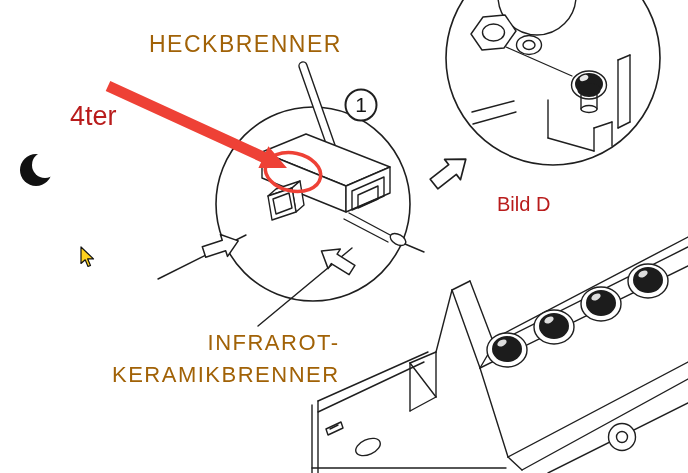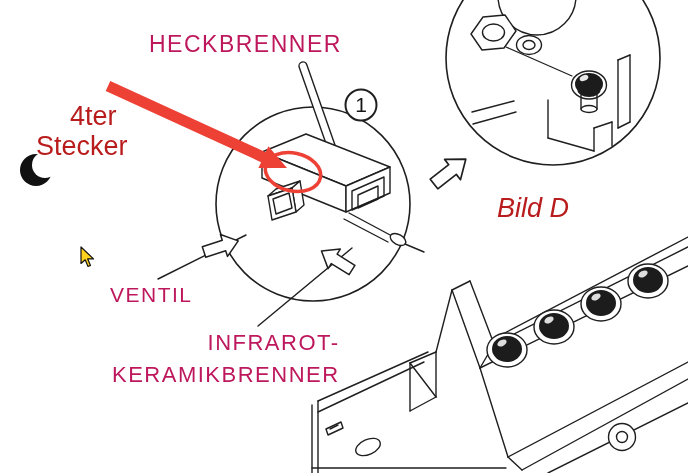--- a/index.html
+++ b/index.html
@@ -3,34 +3,34 @@
 <meta charset="utf-8">
 <style>
   * { margin:0; padding:0; box-sizing:border-box; }
   html,body { background:#fff; }
   .page {
     position:relative; width:688px; height:473px; background:#fff;
     overflow:hidden; font-family:"Liberation Sans", sans-serif;
   }
   .artwork { position:absolute; left:0; top:0; }
   .label {
-    position:absolute; color:#be185d; font-weight:400;
+    position:absolute; color:#a16207; font-weight:400;
     letter-spacing:1.5px; white-space:nowrap;
   }
   .label-red {
     position:absolute; color:#b91c1c; font-weight:400; white-space:nowrap;
     text-shadow:-1px -1px 0 #fff, 1px -1px 0 #fff, -1px 1px 0 #fff, 1px 1px 0 #fff, 0 0 3px #fff;
   }
   .lbl-heckbrenner { left:149px; top:31px;  font-size:23px; }
   .lbl-ventil      { left:110px; top:283px; font-size:21px; }
   .lbl-infrarot    { left:112px; top:327px; font-size:22px; line-height:32px; letter-spacing:1.5px;text-align:right; }
   .lbl-stecker     { left:36px;  top:101px; font-size:27px; line-height:30px; }
   .lbl-stecker .line1 { display:block; margin-left:34px; }
   .lbl-stecker .line2 { display:block; }
-  .lbl-bild-d      { left:497px; top:193px; font-size:27px;font-style:italic; }
+  .lbl-bild-d      { left:497px; top:193px; font-size:20px; }
   .marker-1 {
     position:absolute; left:352px; top:93px; width:18px; text-align:center;
     font-size:21px; color:#161616; font-weight:400;
   }
 </style>
 </head>
 <body>
 
 <div class="page">
 
@@ -191,24 +191,22 @@
       <polygon points="81,247 81,263.5 85.2,259.8 88,266.5 90.5,265.4 87.7,258.9 93.5,258.9" fill="#ffd21e" stroke="#111" stroke-width="1.2"></polygon>
     </g>
   </svg>
 
   <div class="label lbl-heckbrenner">HECKBRENNER</div>
 
   <div class="marker-1">1</div>
 
   <div class="label-red lbl-stecker">
     <span class="line1">4ter</span>
-    <span class="line2">Stecker</span>
   </div>
 
-  <div class="label lbl-ventil">VENTIL</div>
 
   <div class="label lbl-infrarot">
     <span style="display:block">INFRAROT-</span>
     <span style="display:block">KERAMIKBRENNER</span>
   </div>
 
   <div class="label-red lbl-bild-d">Bild D</div>
 
 </div>
 

